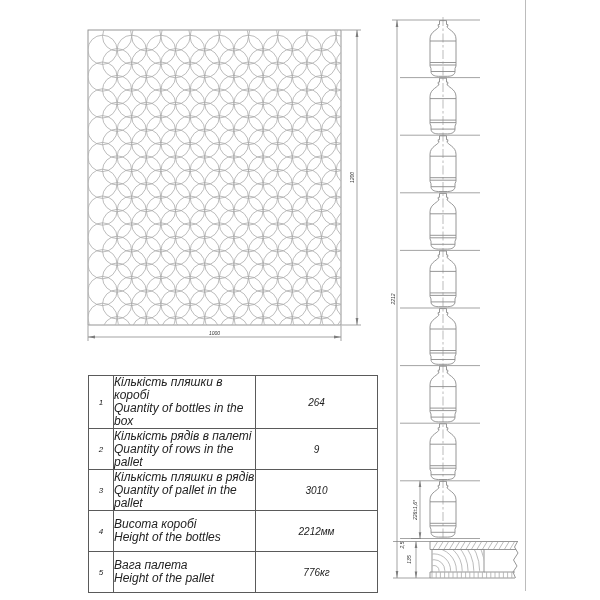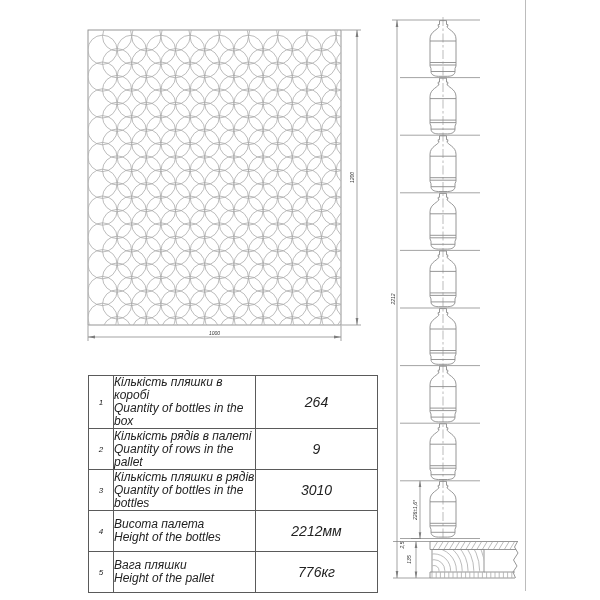--- a/index.html
+++ b/index.html
@@ -11,21 +11,21 @@
   .dim{stroke:#7d7d7d;fill:none;stroke-width:.7;}
   .arr{fill:#7d7d7d;stroke:none;}
   .dt{font:italic 5px "Liberation Sans",sans-serif;fill:#333;}
   .cl{stroke:#9d9d9d;fill:none;stroke-width:.7;stroke-dasharray:9 2.5 2.5 2.5;}
   table.spec{position:absolute;left:88px;top:375px;width:287px;border-collapse:collapse;
              table-layout:fixed;}
   table.spec td{border:1px solid #5a5a5a;height:40px;padding:0;vertical-align:middle;
                 color:#222;font-style:italic;}
   td.c1{width:24px;text-align:center;font-size:8px;}
   td.c2{width:141px;padding-left:13px;font-size:12px;line-height:13px;}
-  td.c3{width:121px;text-align:center;font-size:14px;}
+  td.c3{width:121px;text-align:center;font-size:10px;}
 </style>
 </head>
 <body>
 
 <div class="canvas">
 
   <svg id="dwg" width="600" height="600" viewBox="0 0 600 600">
     <defs>
       <clipPath id="boxclip">
           <rect x="88.5" y="30.5" width="252" height="294"></rect>
@@ -460,35 +460,35 @@
         <td class="c2">
           <div>Кількість рядів в палеті</div>
           <div>Quantity of rows in the pallet</div>
         </td>
         <td class="c3">9</td>
       </tr>
       <tr>
         <td class="c1">3</td>
         <td class="c2">
           <div>Кількість пляшки в рядів</div>
-          <div>Quantity of bottles in the bottles</div>
+          <div>Quantity of pallet in the pallet</div>
         </td>
         <td class="c3">3010</td>
       </tr>
       <tr>
         <td class="c1">4</td>
         <td class="c2">
-          <div>Висота палета</div>
+          <div>Висота коробі</div>
           <div>Height of the bottles</div>
         </td>
         <td class="c3">2212мм</td>
       </tr>
       <tr>
         <td class="c1">5</td>
         <td class="c2">
-          <div>Вага пляшки</div>
+          <div>Вага палета</div>
           <div>Height of the pallet</div>
         </td>
         <td class="c3">776кг</td>
       </tr>
     </tbody>
   </table>
 </div>
 
 </body></html>

